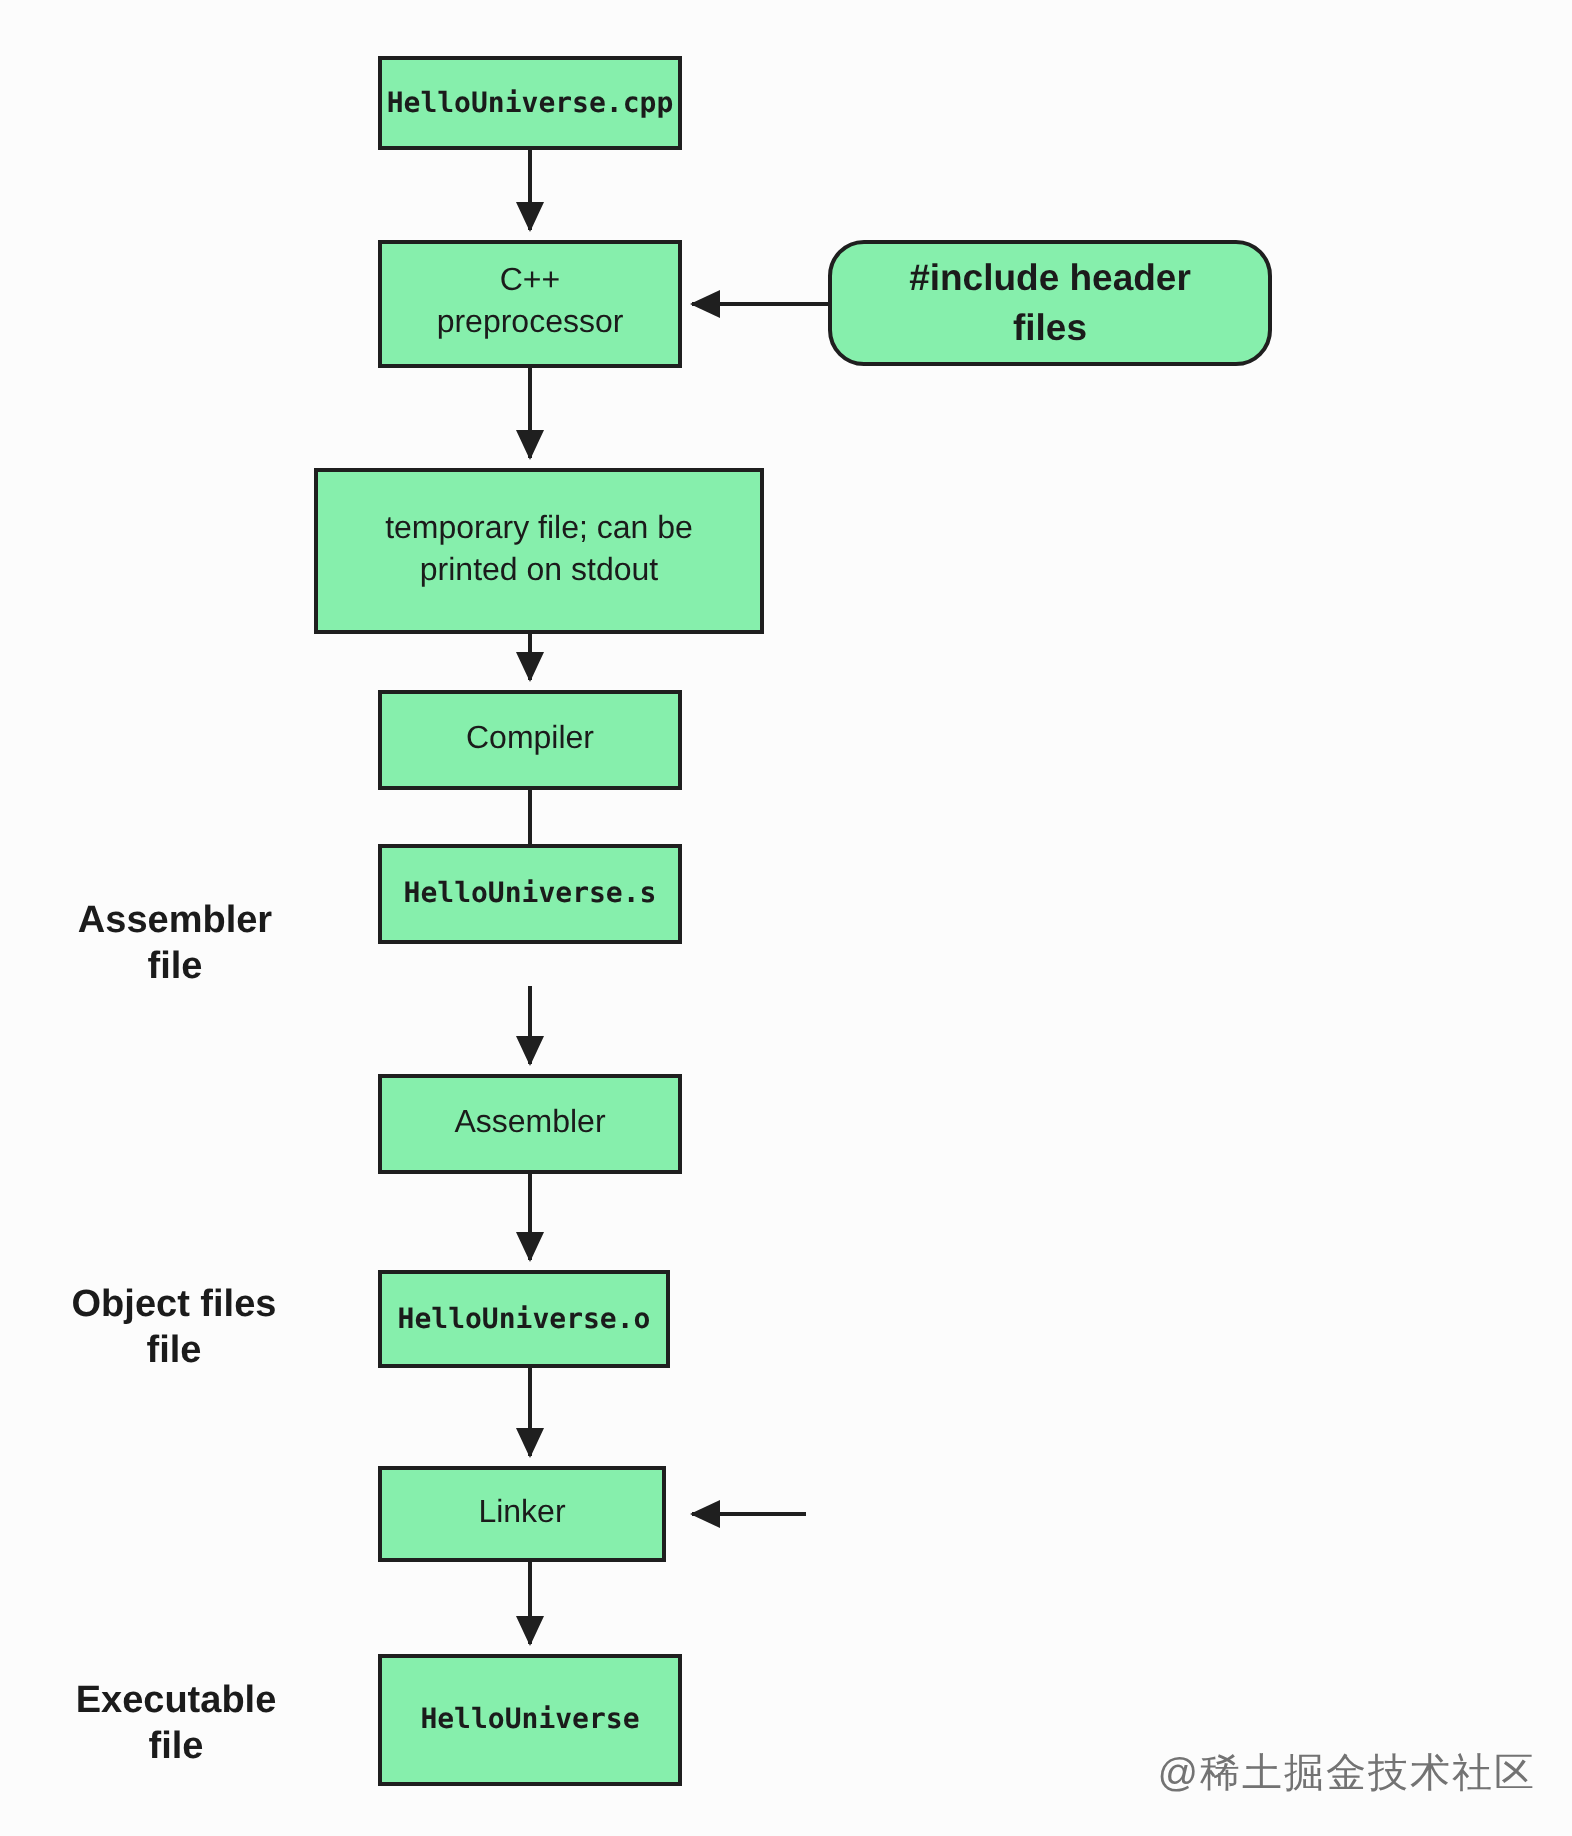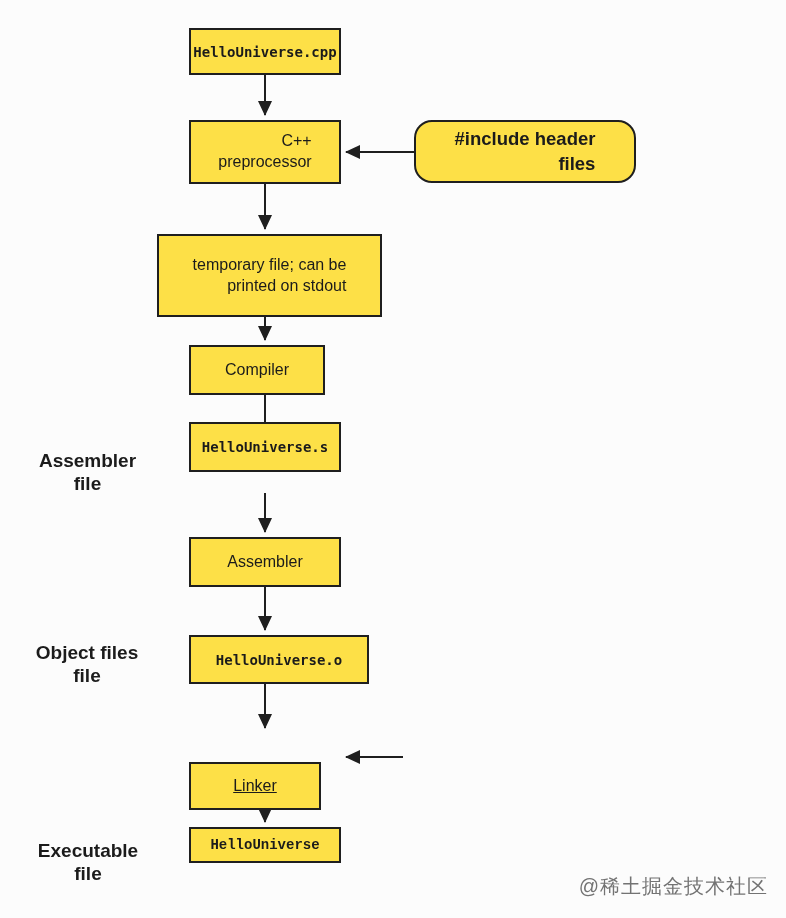--- a/index.html
+++ b/index.html
@@ -8,26 +8,26 @@
     width: 786px;
     height: 918px;
     background: #fcfcfc;
     font-family: "Liberation Sans", sans-serif;
     color: #1b1b1b;
     overflow: hidden;
   }
   .box {
     position: absolute;
     box-sizing: border-box;
-    background: #fde047;
+    background: #86efac;
     border: 2px solid #1f1f1f;
     display: flex;
     align-items: center;
     justify-content: center;
-    text-align: right;
+    text-align: center;
     white-space: pre-line;
   }
   .box.plain {
     font-size: 16px;
     line-height: 1.3;
   }
   .box.mono {
     font-family: "DejaVu Sans Mono", monospace;
     font-weight: bold;
     font-size: 14px;
@@ -99,28 +99,28 @@
 
   <div class="box plain" style="left:189px; top:120px; width:152px; height:64px;">C++
 preprocessor</div>
 
   <div class="box boldlabel" style="left:414px; top:120px; width:222px; height:63px;">#include header
 files</div>
 
   <div class="box plain" style="left:157px; top:234px; width:225px; height:83px;">temporary file; can be
 printed on stdout</div>
 
-  <div class="box plain" style="left:189px; top:345px; width:136px; height:50px;">Compiler</div>
+  <div class="box plain" style="left:189px; top:345px; width:152px; height:50px;">Compiler</div>
 
   <div class="box mono" style="left:189px; top:422px; width:152px; height:50px;">HelloUniverse.s</div>
 
   <div class="box plain" style="left:189px; top:537px; width:152px; height:50px;">Assembler</div>
 
-  <div class="box mono" style="left:189px; top:635px; width:180px; height:49px;">HelloUniverse.o</div>
+  <div class="box mono" style="left:189px; top:635px; width:146px; height:49px;">HelloUniverse.o</div>
 
-  <div class="box plain" style="left:189px; top:762px; width:132px; height:48px;text-decoration:underline;">Linker</div>
+  <div class="box plain" style="left:189px; top:733px; width:144px; height:48px;">Linker</div>
 
 
-  <div class="box mono" style="left:189px; top:827px; width:152px; height:36px;font-family:Liberation Mono, monospace;">HelloUniverse</div>
+  <div class="box mono" style="left:189px; top:827px; width:152px; height:66px;">HelloUniverse</div>
 
   <div class="watermark">@稀土掘金技术社区</div>
 
 </div>
 
 </body></html>

